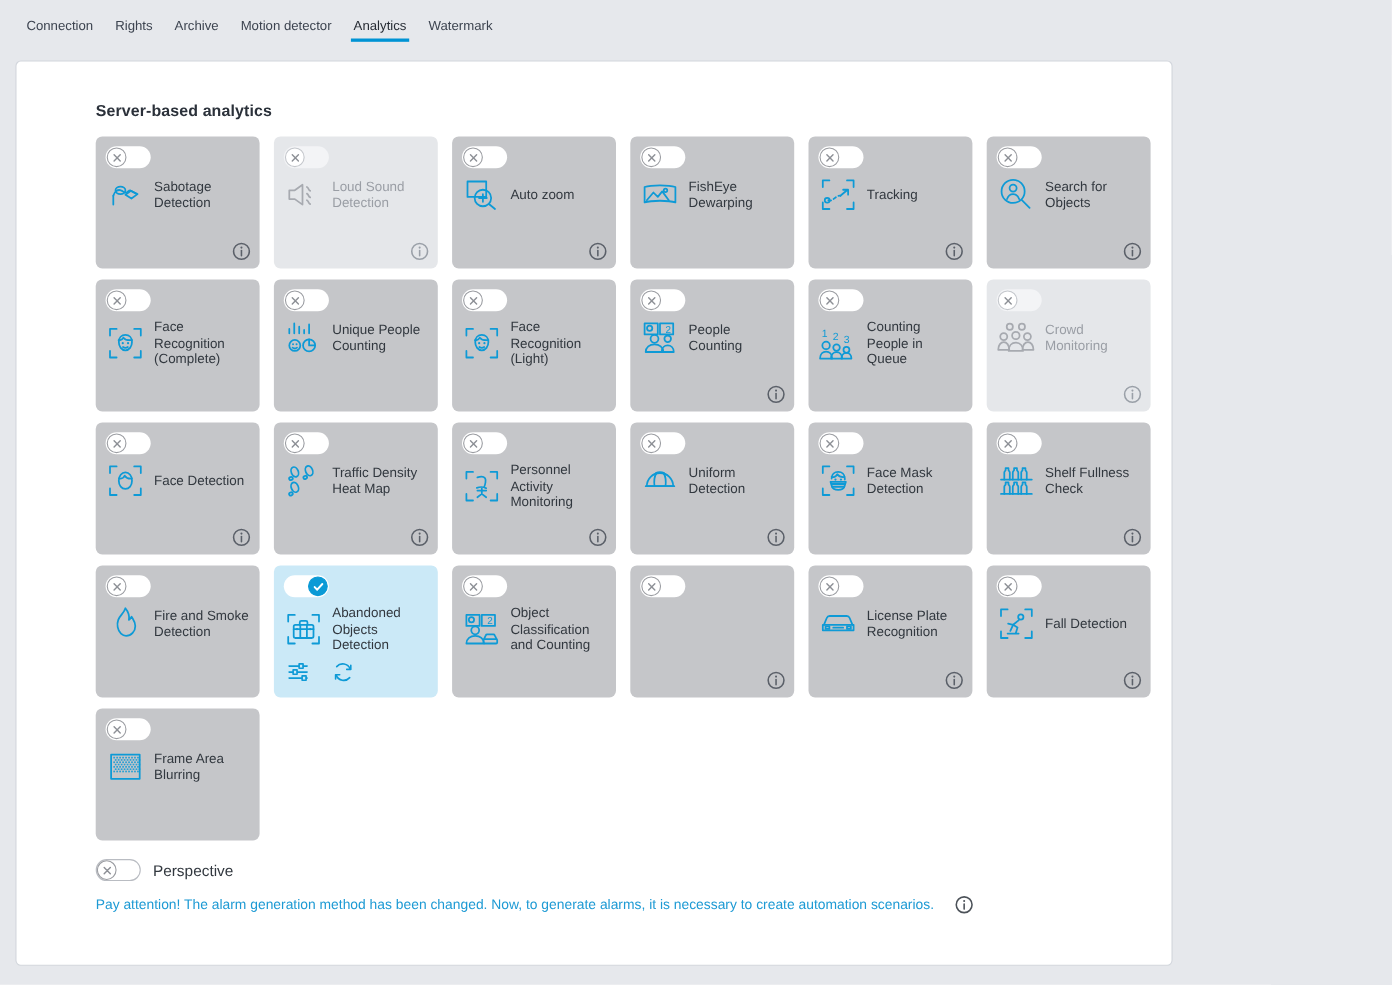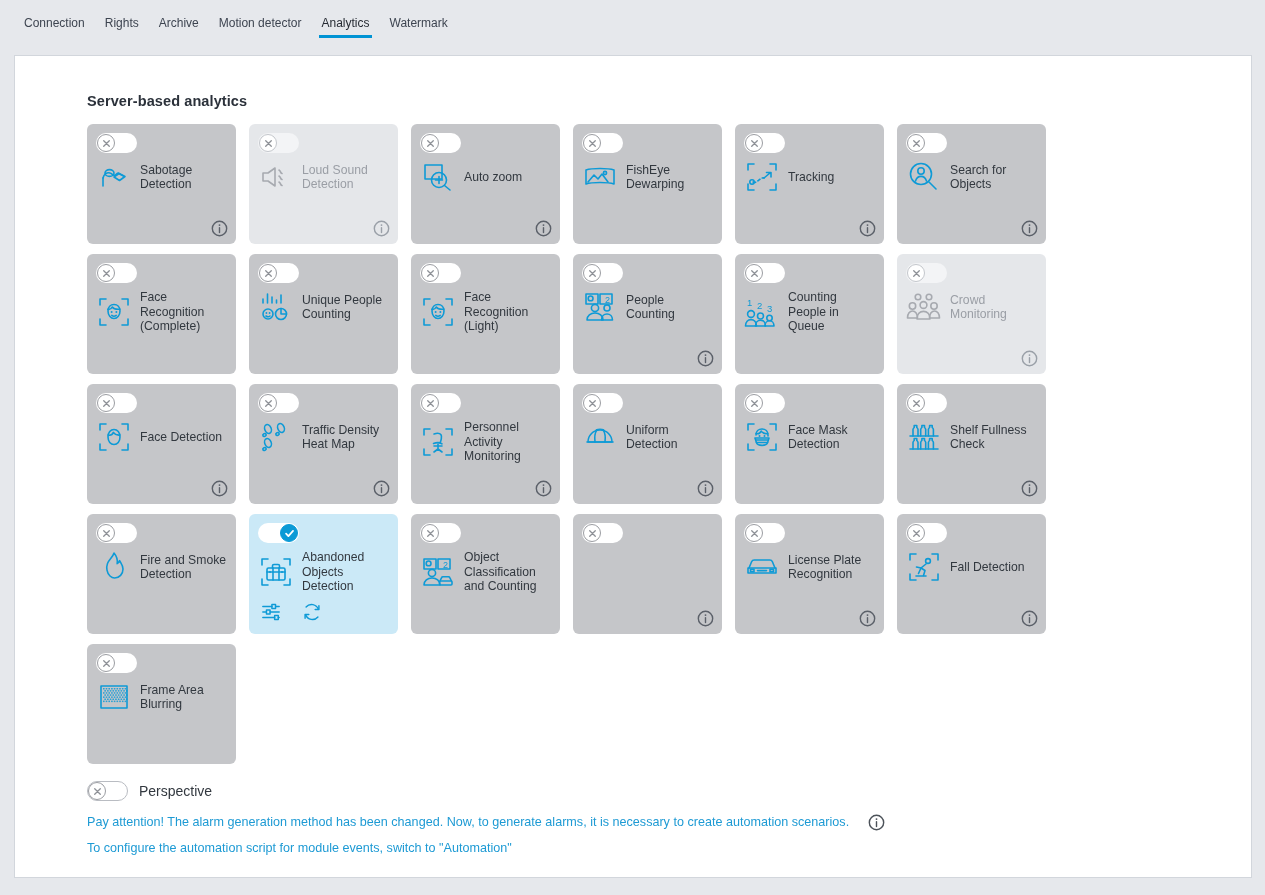--- a/index.html
+++ b/index.html
@@ -33,24 +33,24 @@
     position: absolute;
     left: 8px; right: 8px; bottom: 6px;
     height: 3px;
     background: #0093d4;
   }
 
   
   #panel {
     position: absolute;
     left: 14px; top: 55px;
-    width: 1238px; height: 823px;
+    width: 1052px; height: 823px;
     background: #ffffff;
     border: 1px solid #d2d6dc;
-    border-radius: 0;
+    border-radius: 5px;
   }
 
   #section-title {
     position: absolute;
     left: 72px; top: 37px;
     font-size: 14.5px;
     font-weight: bold;
     color: #2b313a;
     letter-spacing: 0.1px;
   }
@@ -924,17 +924,14 @@
 
   <div id="notes">
       <div class="note-row">
         <div class="note">Pay attention! The alarm generation method has been changed. Now, to generate alarms, it is necessary to create automation scenarios.</div>
         <span class="note-info"><svg width="17" height="17" viewBox="0 0 18 18">
             <circle stroke="currentColor" fill="none" stroke-width="1.5" cx="9" cy="9" r="7.6"></circle>
             <circle fill="currentColor" cx="9" cy="5.4" r="1"></circle>
             <path stroke="currentColor" fill="none" stroke-width="1.5" stroke-linecap="round" d="M9 8.2v5"></path>
           </svg></span>
       </div>
-      <div class="note-row">
-        <div class="note">To configure the automation script for module events, switch to "Automation"</div>
-      </div>
     </div>
 </div>
 
 </body></html>

